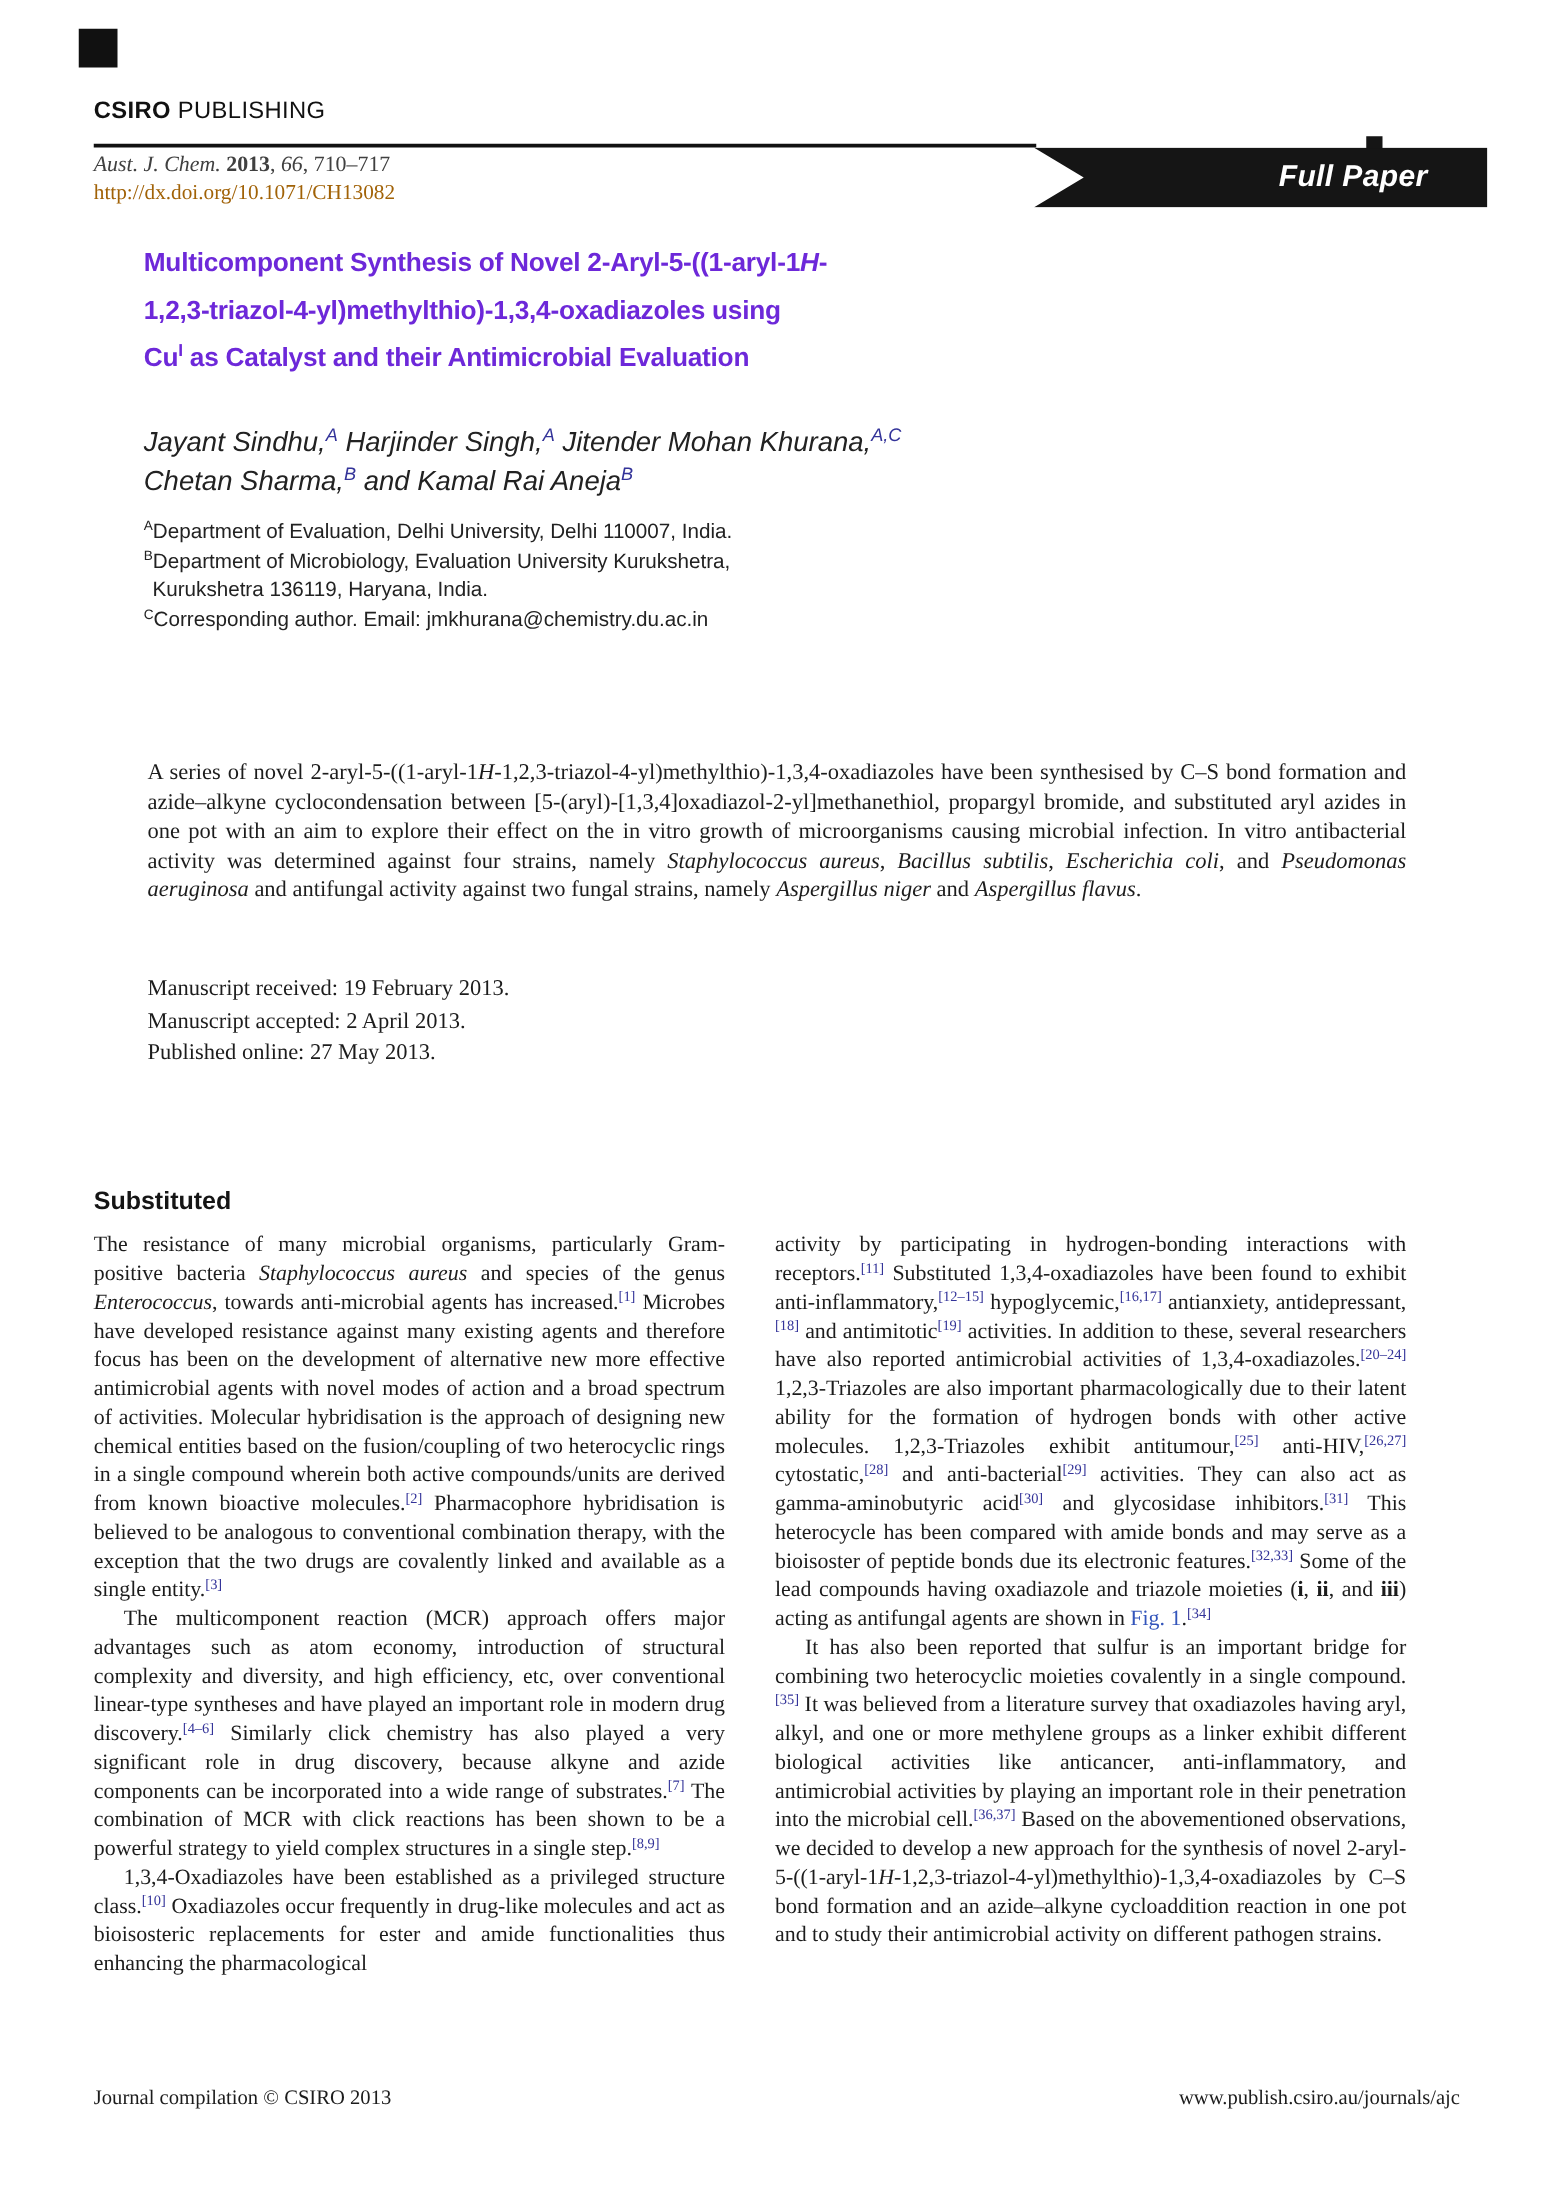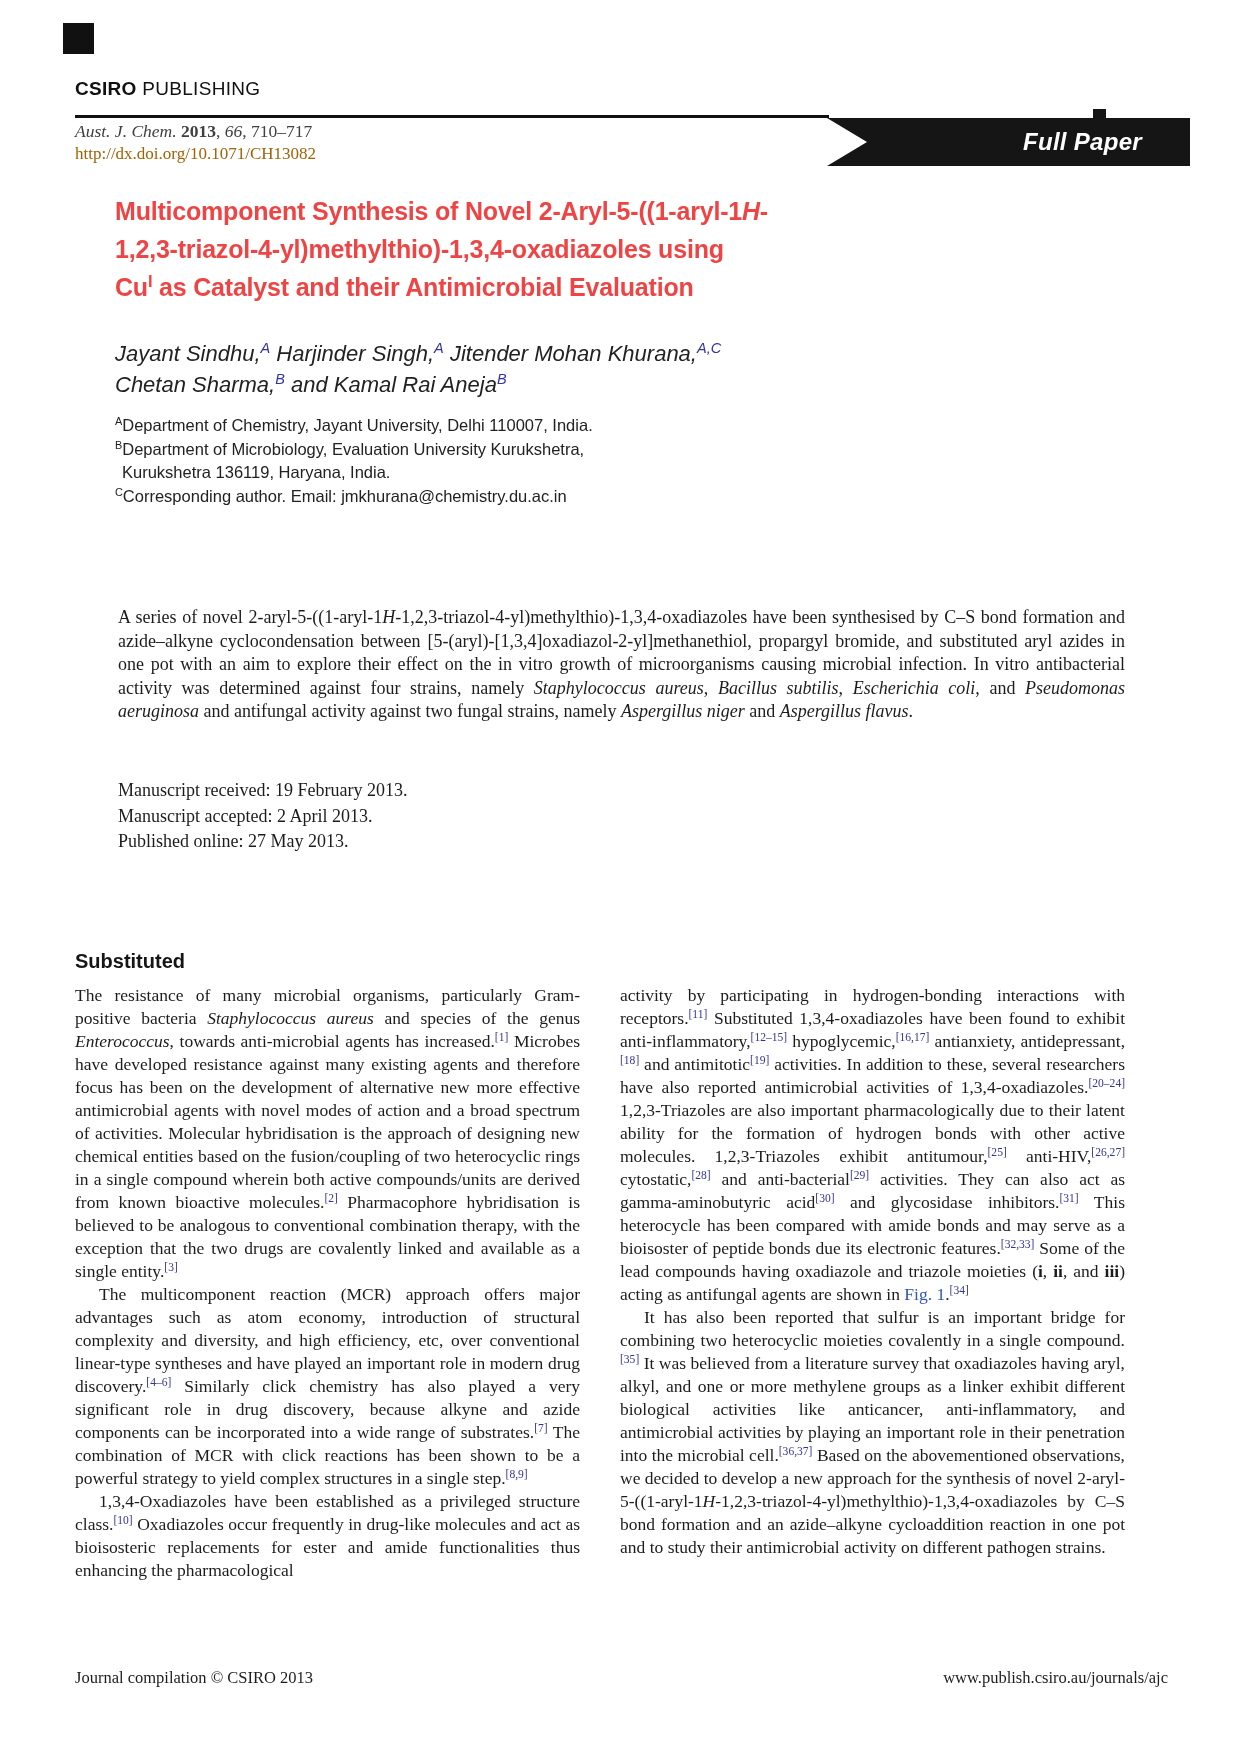--- a/index.html
+++ b/index.html
@@ -26,21 +26,21 @@
             clip-path: polygon(0 0, 100% 0, 100% 100%, 0 100%, 40px 50%); }
   .banner-label { position: absolute; right: 48px; top: 0; height: 48px; line-height: 48px;
             font-family: "Liberation Sans", sans-serif; font-weight: bold; font-style: italic;
             font-size: 24px; color: #ffffff; letter-spacing: 0.3px; }
   .banner-tab { left: 1093px; top: 93px; width: 13px; height: 10px; background: #151515; }
   .citation { left: 75px; top: 105px; font-size: 17.5px; color: #404040; }
   .doi { left: 75px; top: 128px; font-size: 17px; color: #a16207; }
 
   
   .title { left: 115px; top: 176px; width: 960px; font-family: "Liberation Sans", sans-serif;
-           font-weight: bold; font-size: 25px; line-height: 38px; color: #ef4444; letter-spacing: -0.2px; }
+           font-weight: bold; font-size: 21px; line-height: 38px; color: #6d28d9; letter-spacing: -0.2px; }
   .authors { left: 115px; top: 322px; width: 950px; font-family: "Liberation Sans", sans-serif;
            font-style: italic; font-size: 22px; line-height: 31px; color: #222; }
   .affils { left: 115px; top: 398px; width: 820px; font-family: "Liberation Sans", sans-serif;
            font-size: 16.5px; line-height: 23.5px; color: #222; }
   .affil-cont { padding-left: 7px; }
 
   
   .abstract { left: 118px; top: 590px; width: 1007px; font-size: 18px; line-height: 23.5px;
            text-align: justify; color: #1c1c1c; }
   .dates { left: 118px; top: 762px; font-size: 18px; line-height: 25.5px; color: #1c1c1c; }
@@ -81,21 +81,21 @@
   <div class="abs banner-tab"></div>
 
   <div class="abs citation"><span class="sg-i">Aust. J. Chem. </span><span class="sg-b">2013</span><span class="sg-p">, </span><span class="sg-i">66</span><span class="sg-p">, 710–717</span></div>
   <div class="abs doi">http://dx.doi.org/10.1071/CH13082</div>
 
   <div class="abs title"><span class="sg-p">Multicomponent Synthesis of Novel 2-Aryl-5-((1-aryl-1</span><span class="sg-i">H</span><span class="sg-p">-</span><br><span class="sg-p">1,2,3-triazol-4-yl)methylthio)-1,3,4-oxadiazoles using</span><br><span class="sg-p">Cu</span><sup class="sg-sup">I</sup><span class="sg-p"> as Catalyst and their Antimicrobial Evaluation</span></div>
 
   <div class="abs authors"><span class="sg-p">Jayant Sindhu,</span><sup class="sg-supref">A</sup><span class="sg-p"> Harjinder Singh,</span><sup class="sg-supref">A</sup><span class="sg-p"> Jitender Mohan Khurana,</span><sup class="sg-supref">A,C</sup><br><span class="sg-p">Chetan Sharma,</span><sup class="sg-supref">B</sup><span class="sg-p"> and Kamal Rai Aneja</span><sup class="sg-supref">B</sup></div>
 
   <div class="abs affils">
-    <div><sup class="sg-sup">A</sup><span class="sg-p">Department of Chemistry, Jayant University, Delhi 110007, India.</span></div>
+    <div><sup class="sg-sup">A</sup><span class="sg-p">Department of Evaluation, Delhi University, Delhi 110007, India.</span></div>
     <div><sup class="sg-sup">B</sup><span class="sg-p">Department of Microbiology, Evaluation University Kurukshetra,</span></div>
     <div class="affil-cont"><span class="sg-p">Kurukshetra 136119, Haryana, India.</span></div>
     <div><sup class="sg-sup">C</sup><span class="sg-p">Corresponding author. Email: jmkhurana@chemistry.du.ac.in</span></div>
   </div>
 
   <div class="abs abstract"><span class="sg-p">A series of novel 2-aryl-5-((1-aryl-1</span><span class="sg-i">H</span><span class="sg-p">-1,2,3-triazol-4-yl)methylthio)-1,3,4-oxadiazoles have been synthesised by C–S bond formation and azide–alkyne cyclocondensation between [5-(aryl)-[1,3,4]oxadiazol-2-yl]methanethiol, propargyl bromide, and substituted aryl azides in one pot with an aim to explore their effect on the in vitro growth of microorganisms causing microbial infection. In vitro antibacterial activity was determined against four strains, namely </span><span class="sg-i">Staphylococcus aureus</span><span class="sg-p">, </span><span class="sg-i">Bacillus subtilis</span><span class="sg-p">, </span><span class="sg-i">Escherichia coli</span><span class="sg-p">, and </span><span class="sg-i">Pseudomonas aeruginosa</span><span class="sg-p"> and antifungal activity against two fungal strains, namely </span><span class="sg-i">Aspergillus niger</span><span class="sg-p"> and </span><span class="sg-i">Aspergillus flavus</span><span class="sg-p">.</span></div>
 
   <div class="abs dates">
     <div>Manuscript received: 19 February 2013.</div>
     <div>Manuscript accepted: 2 April 2013.</div>

